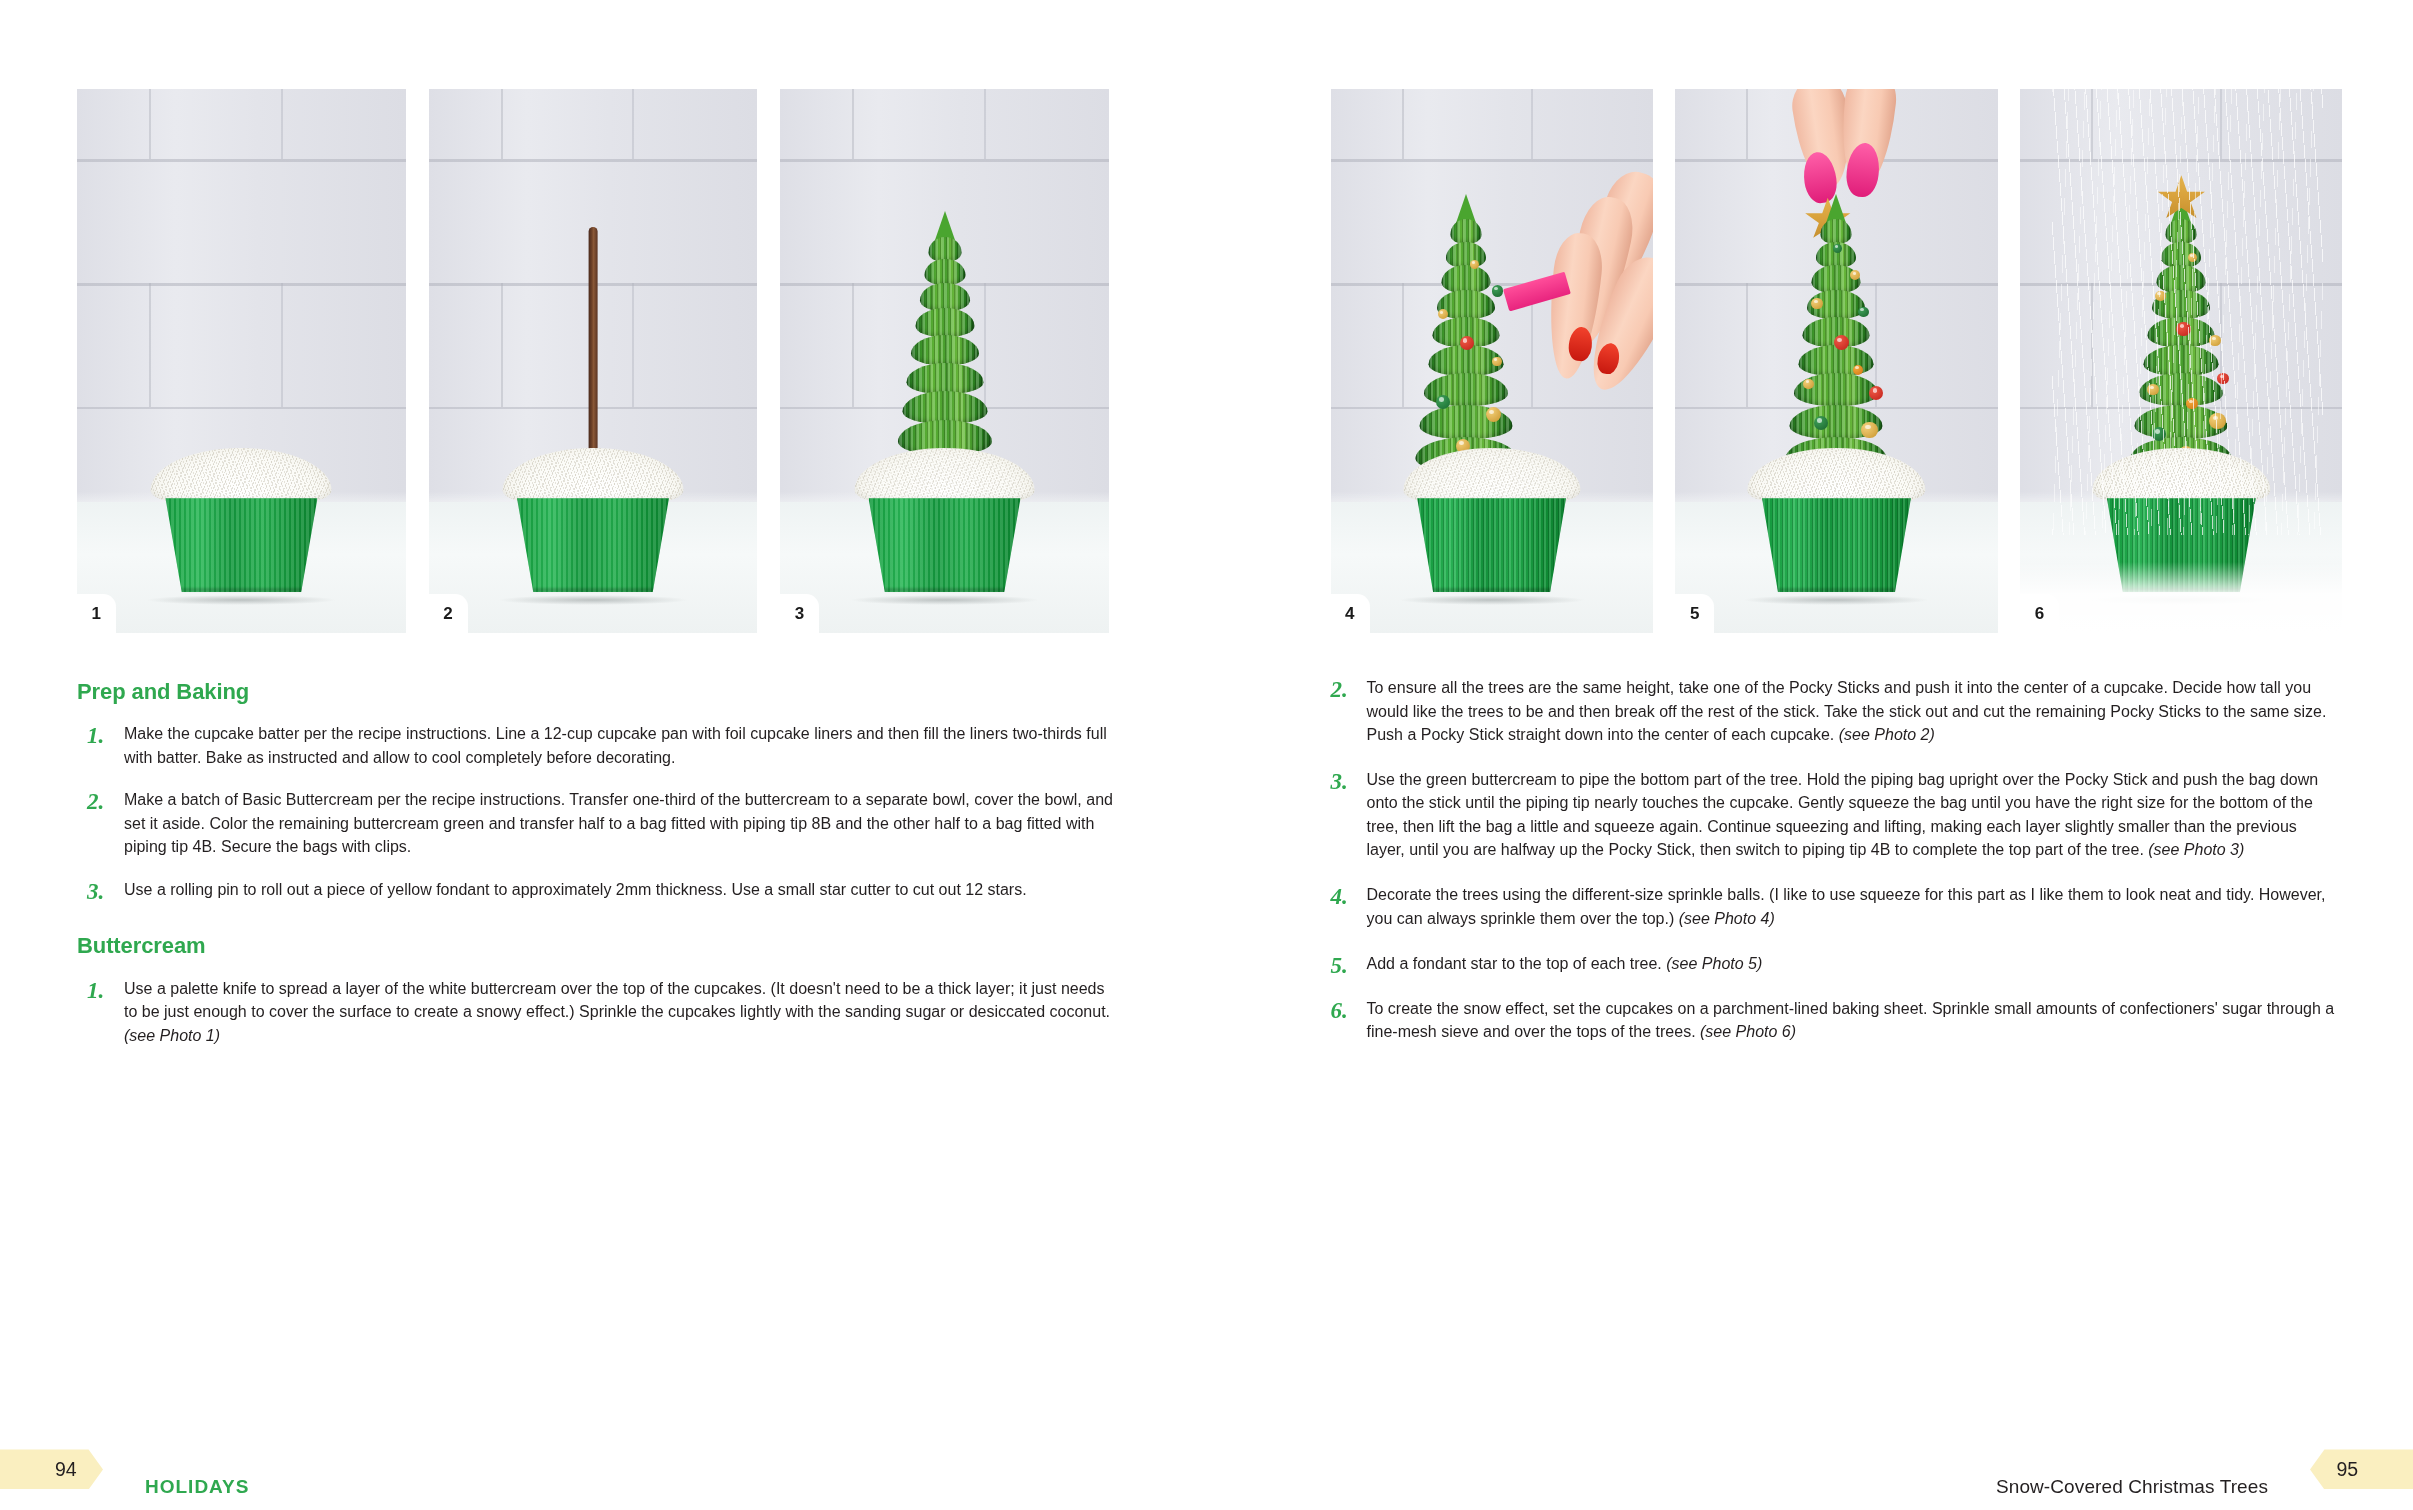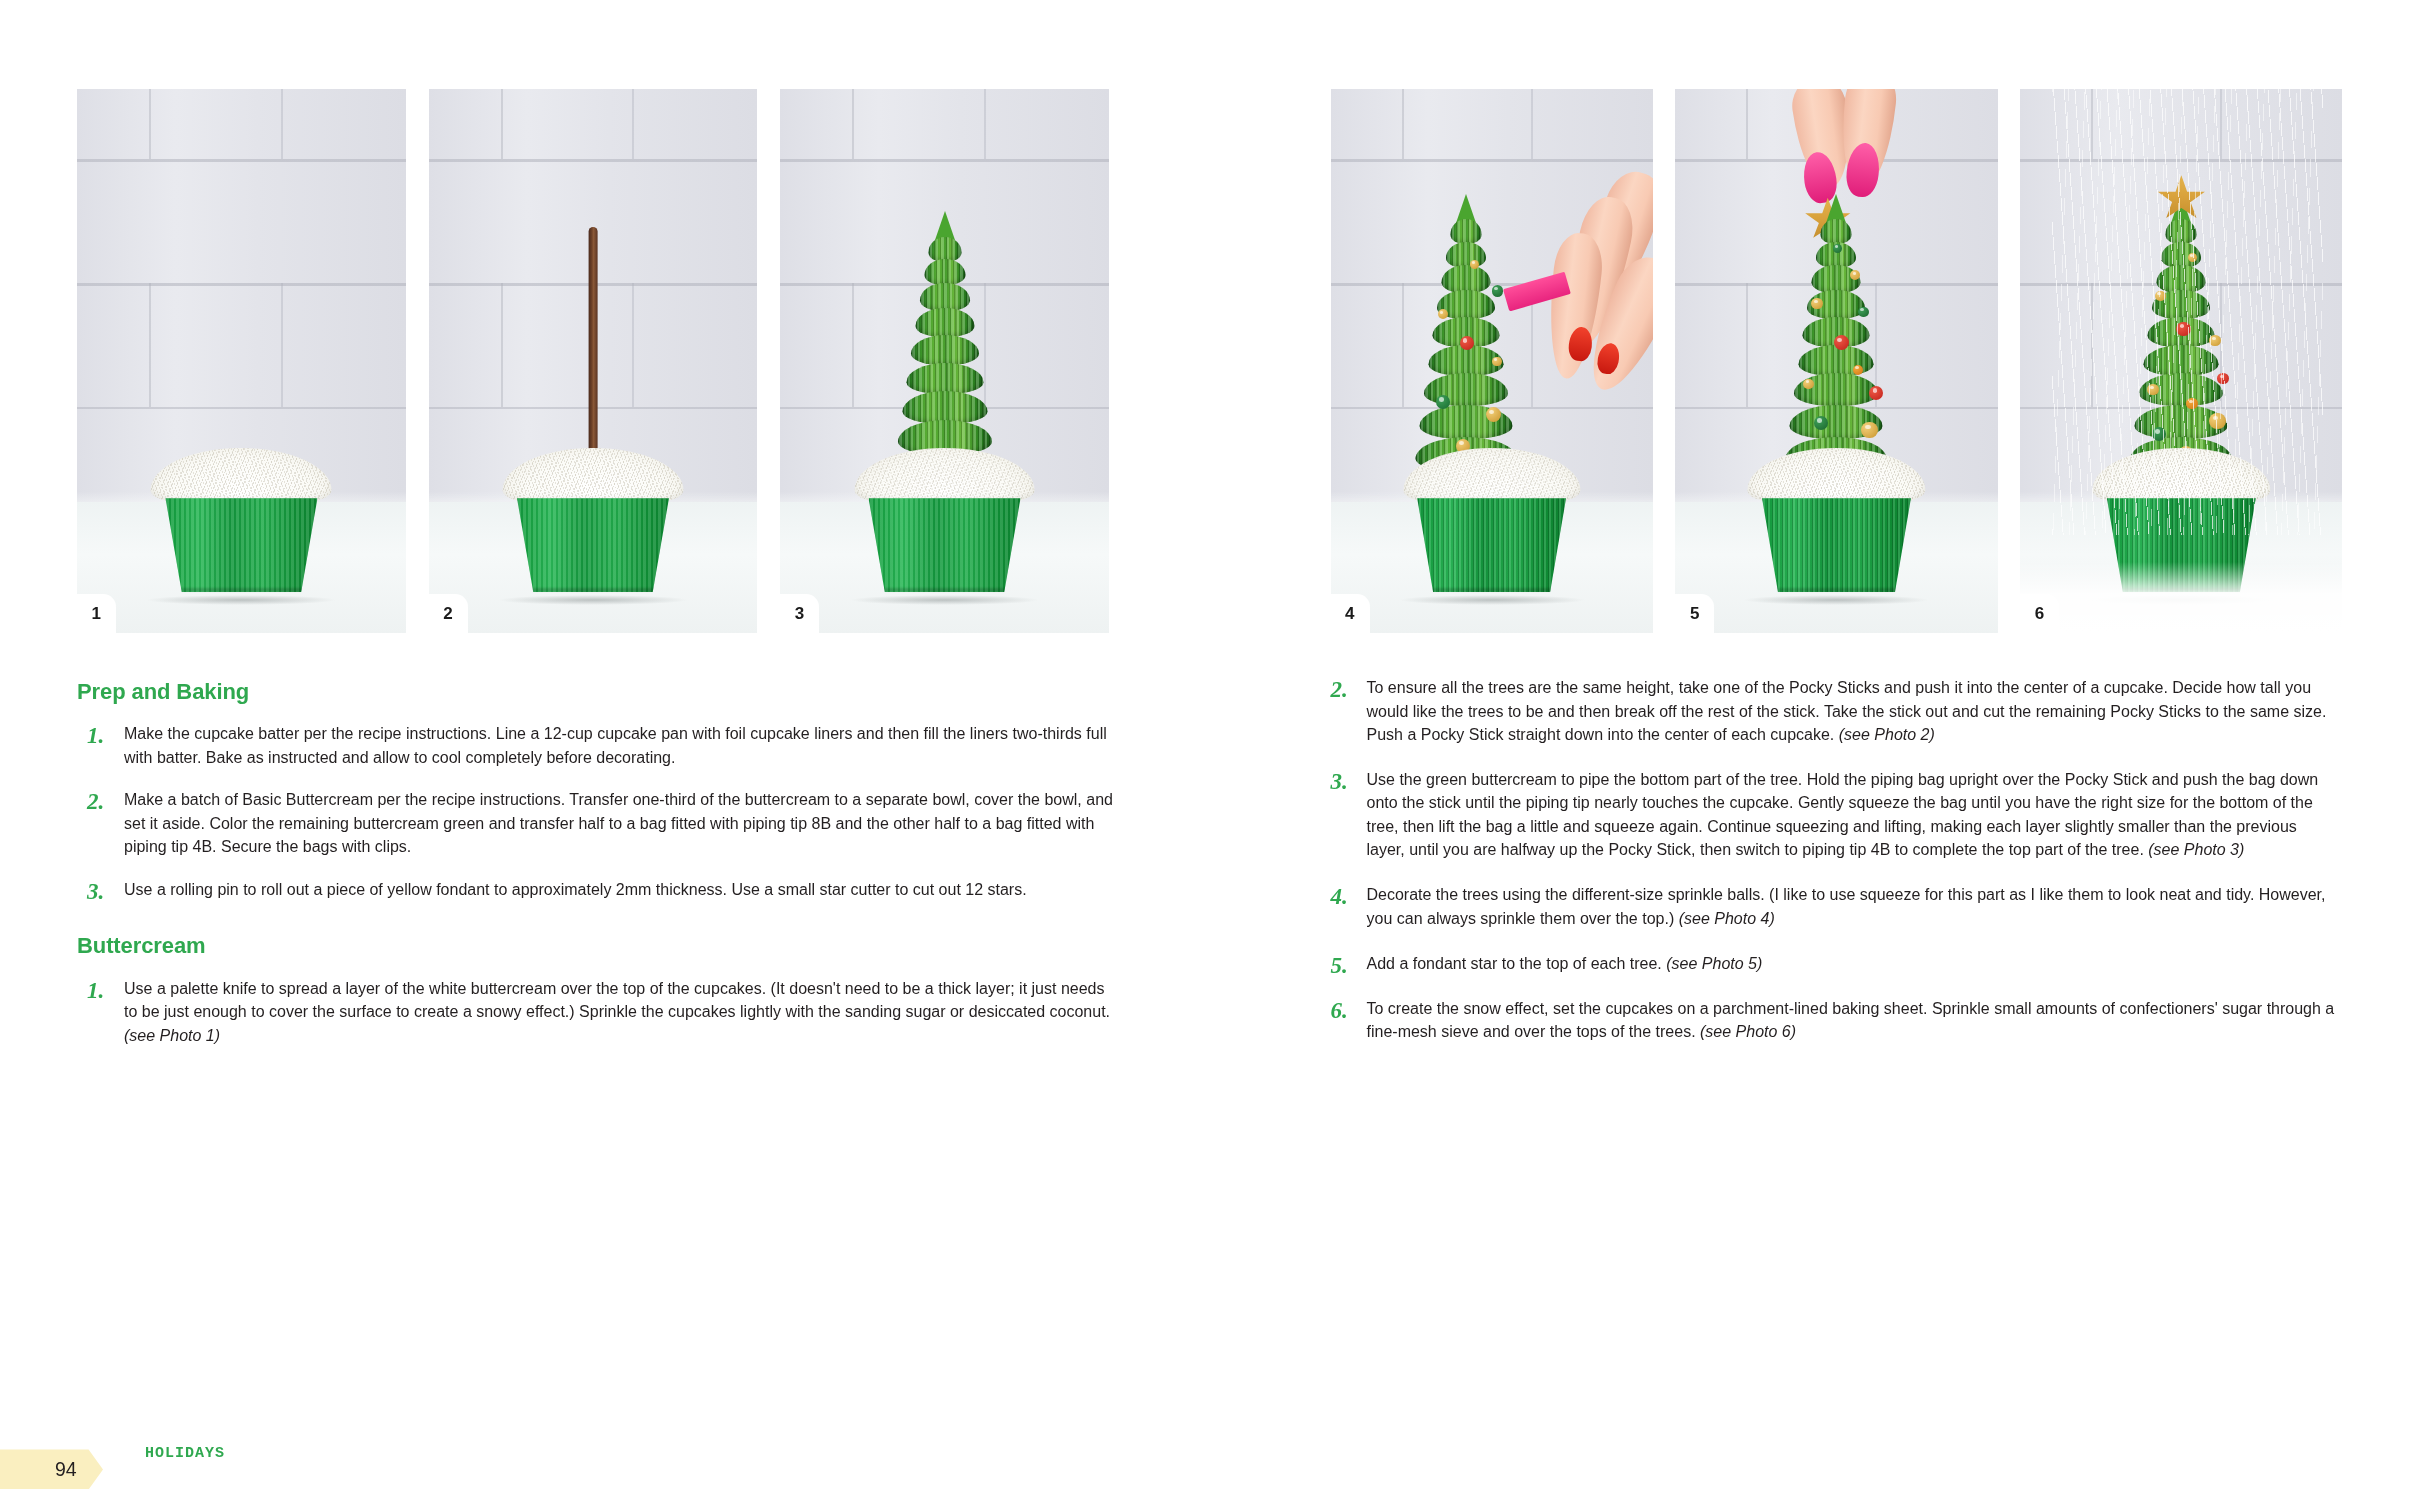--- a/index.html
+++ b/index.html
@@ -239,24 +239,23 @@
     justify-content:flex-end; padding-right:26.4px;
     clip-path:polygon(0 0, 86% 0, 100% 50%, 86% 100%, 0 100%);
   }
   .tab-right {
     right:0; width:103px;
     justify-content:flex-start; padding-left:26.4px;
     clip-path:polygon(14% 0, 100% 0, 100% 100%, 14% 100%, 0 50%);
   }
   .folio { font-size:19.5px; color:#231f20; font-weight:400; }
   .running-head {
-    position:absolute; top:5px; height:40px;
+    position:absolute; top:39px; height:40px;
     display:flex; align-items:center;
-    font-size:15px;
-    font-family:Liberation Mono, monospace;
+    font-size:19px;
   }
   .rh-left  { left:145px; color:#2FA84F; font-weight:700; letter-spacing:1px; }
   .rh-right { right:145px; color:#231f20; letter-spacing:0.1px; }
 </style>
 </head>
 <body>
 
 <div class="spread">
 
   <div class="page page-left">
@@ -500,17 +499,23 @@
           <span class="num">5.</span>
           <span>Add a fondant star to the top of each tree. </span><em class="photoref">(see Photo 5)</em>
         </li>
         <li>
           <span class="num">6.</span>
           <span>To create the snow effect, set the cupcakes on a parchment-lined baking sheet. Sprinkle small amounts of confectioners' sugar through a fine-mesh sieve and over the tops of the trees. </span><em class="photoref">(see Photo 6)</em>
         </li>
       </ol>
     </div>
 
+    <div class="footer">
+      <div class="running-head rh-right">Snow-Covered Christmas Trees</div>
+      <div class="tab tab-right">
+        <span class="folio">95</span>
+      </div>
+    </div>
 
   </div>
 
 </div>
 
 
 </body></html>

